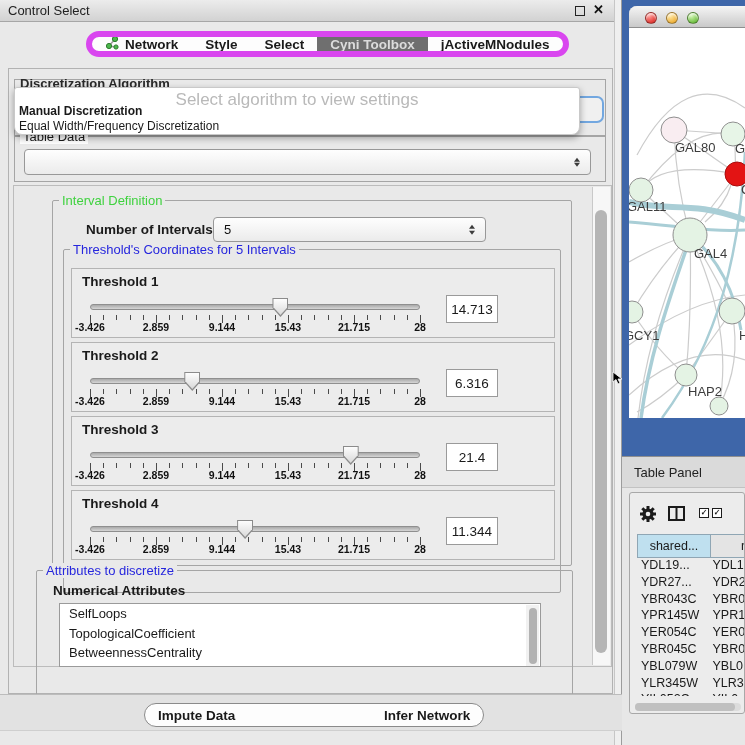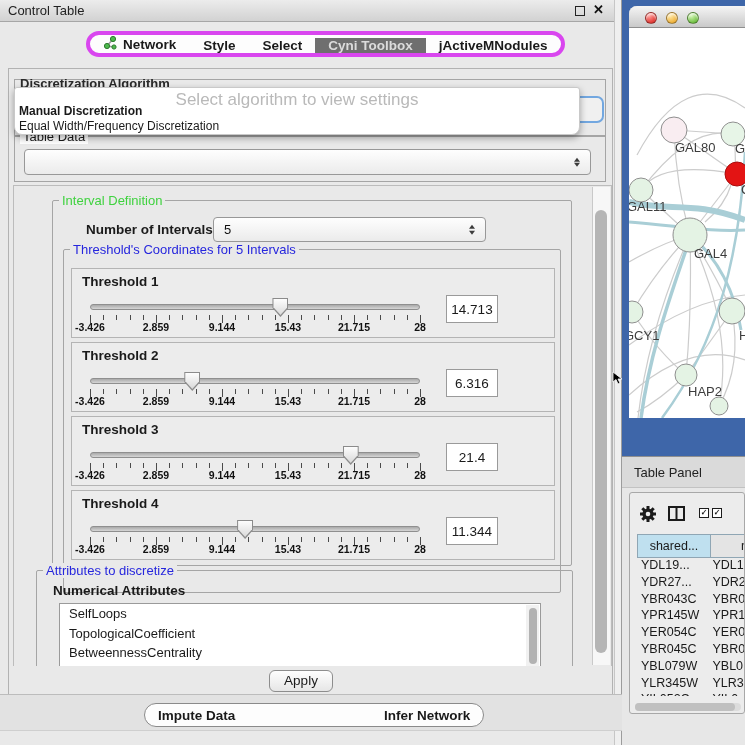--- a/index.html
+++ b/index.html
@@ -10,22 +10,22 @@
 
   
   #control-panel { left:0; top:0; width:622px; height:745px; background:#e9e9e9; }
   #cp-titlebar { left:0; top:0; width:622px; height:22px;
     background:linear-gradient(#ececec,#d2d2d2); border-bottom:1px solid #a6a6a6; }
   #cp-title { left:8px; top:3px; font-size:13px; color:#222; }
   #float-btn { left:575px; top:6px; width:10px; height:10px; border:1.6px solid #222; background:transparent; }
   #close-btn { left:593px; top:2px; font-size:13px; font-weight:bold; color:#111; }
 
   
-  #top-tabs { left:86px; top:31px; height:26px; display:flex; align-items:flex-end;
-    background:#fdfdfd; border:4px solid #d946ef; border-radius:13px; overflow:hidden; }
+  #top-tabs { left:86px; top:31px; height:26px; display:flex; align-items:center;
+    background:#fdfdfd; border:6px solid #d946ef; border-radius:13px; overflow:hidden; }
   .tab { display:flex; align-items:center; padding:0 13px; font-size:13.5px; font-weight:bold;
     color:#1a1a1a; white-space:nowrap; position:relative; }
   .tab.sel { background:#6f6f6f; color:#dcdcdc; }
   .tab-sep { width:1px; background:#c4c4c4; margin:4px 0; }
   .tab .net-ic { margin-right:6px; }
 
   
   #main-outer { left:8px; top:68px; width:605px; height:626px;
     border:1px solid #b2b2b2; background:#e9e9e9; }
   .group { position:absolute; border:1px solid #a5a5a5; border-radius:2px; }
@@ -151,21 +151,21 @@
   #cursor { left:612px; top:371px; z-index:30; }
 </style>
 </head>
 <body>
 
 <div id="stage">
 
   <div id="control-panel" class="abs">
 
     <div id="cp-titlebar" class="abs">
-      <div id="cp-title" class="abs">Control Table</div>
+      <div id="cp-title" class="abs">Control Select</div>
       <div id="float-btn" class="abs"></div>
       <div id="close-btn" class="abs">✕</div>
     </div>
 
     <div id="top-tabs" class="abs">
       <div class="tab">
         <span class="net-ic">
           <svg width="14" height="14" viewBox="0 0 14 14">
             <line x1="4" y1="10" x2="10" y2="3" stroke="#9a9a9a" stroke-width="1.4"></line>
             <line x1="4" y1="10" x2="11" y2="11" stroke="#9a9a9a" stroke-width="1.4"></line>
@@ -393,23 +393,20 @@
       <div id="attr-list">
         <div class="attr-item">SelfLoops</div>
           <div class="attr-item">TopologicalCoefficient</div>
           <div class="attr-item">BetweennessCentrality</div>
           <div id="attr-vsb">
           <div id="attr-vthumb"></div>
         </div>
       </div>
     </div>
 
-    <div id="apply-bar" class="abs">
-      <div id="apply-btn" class="abs">Apply</div>
-    </div>
     <div id="bottom-band" class="abs">
       <div id="bottom-tabs">
         <div class="tab">Impute Data</div>
         <div class="tab sel">Discretize Data</div>
         <div class="tab">Infer Network</div>
       </div>
     </div>
 
     <div id="cp-right-strip" class="abs"></div>
   </div>

